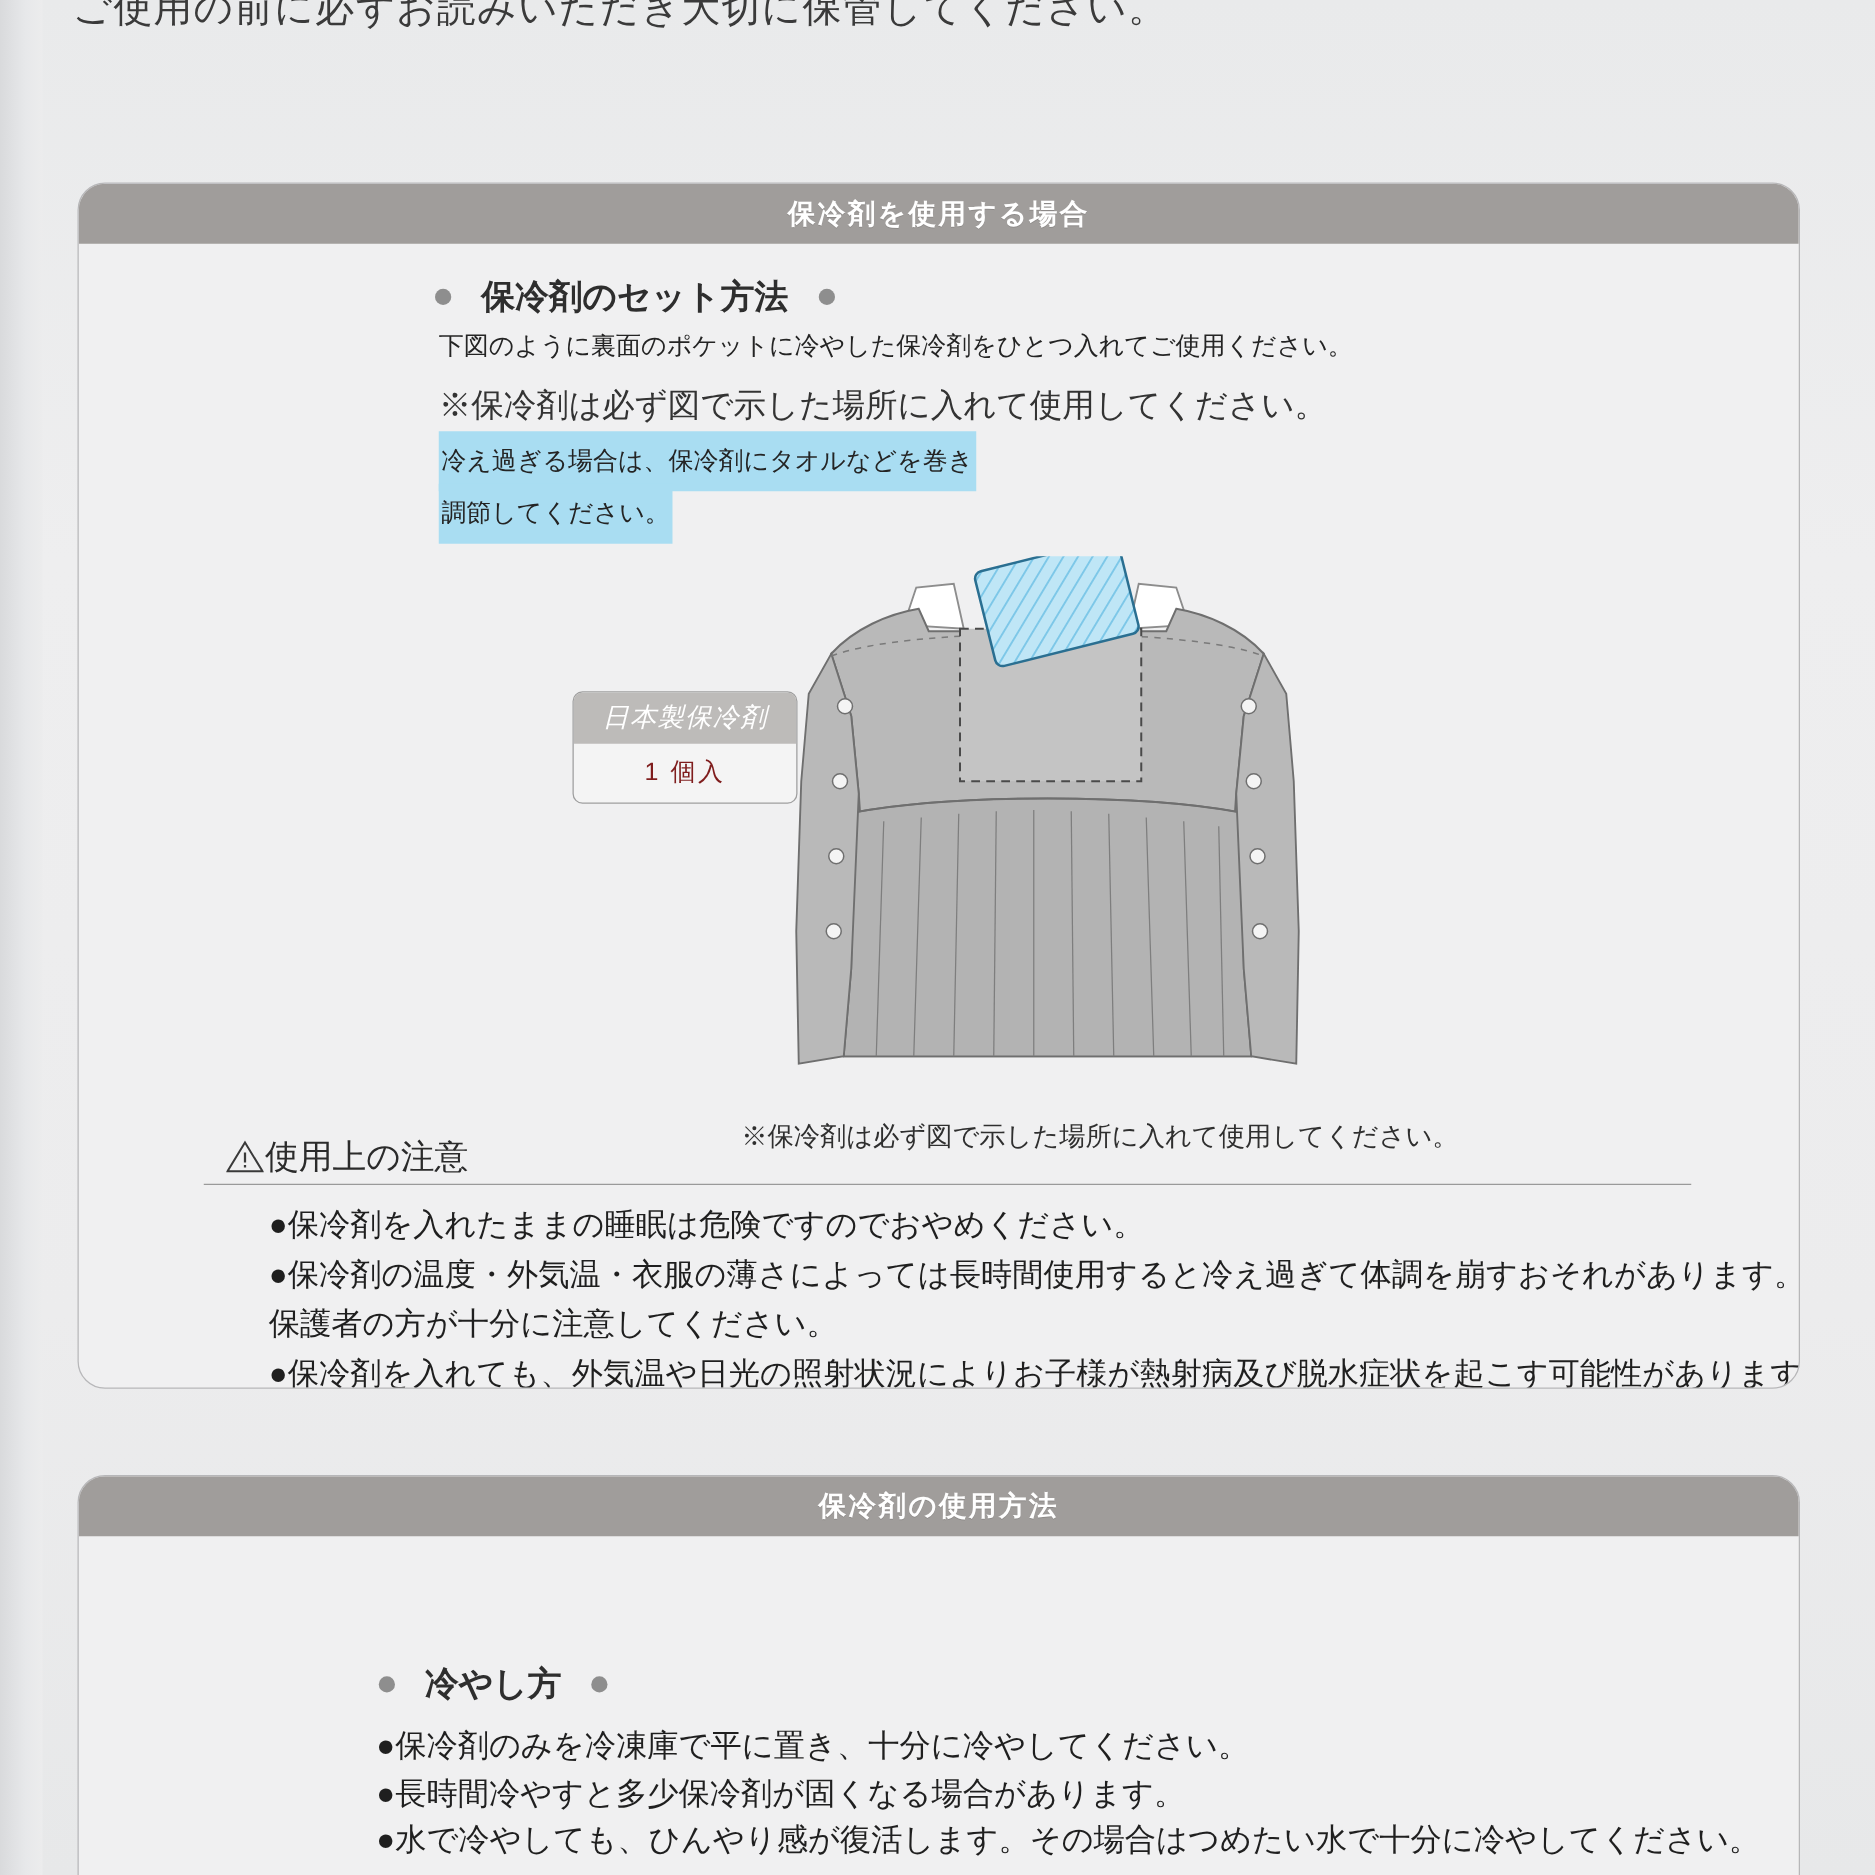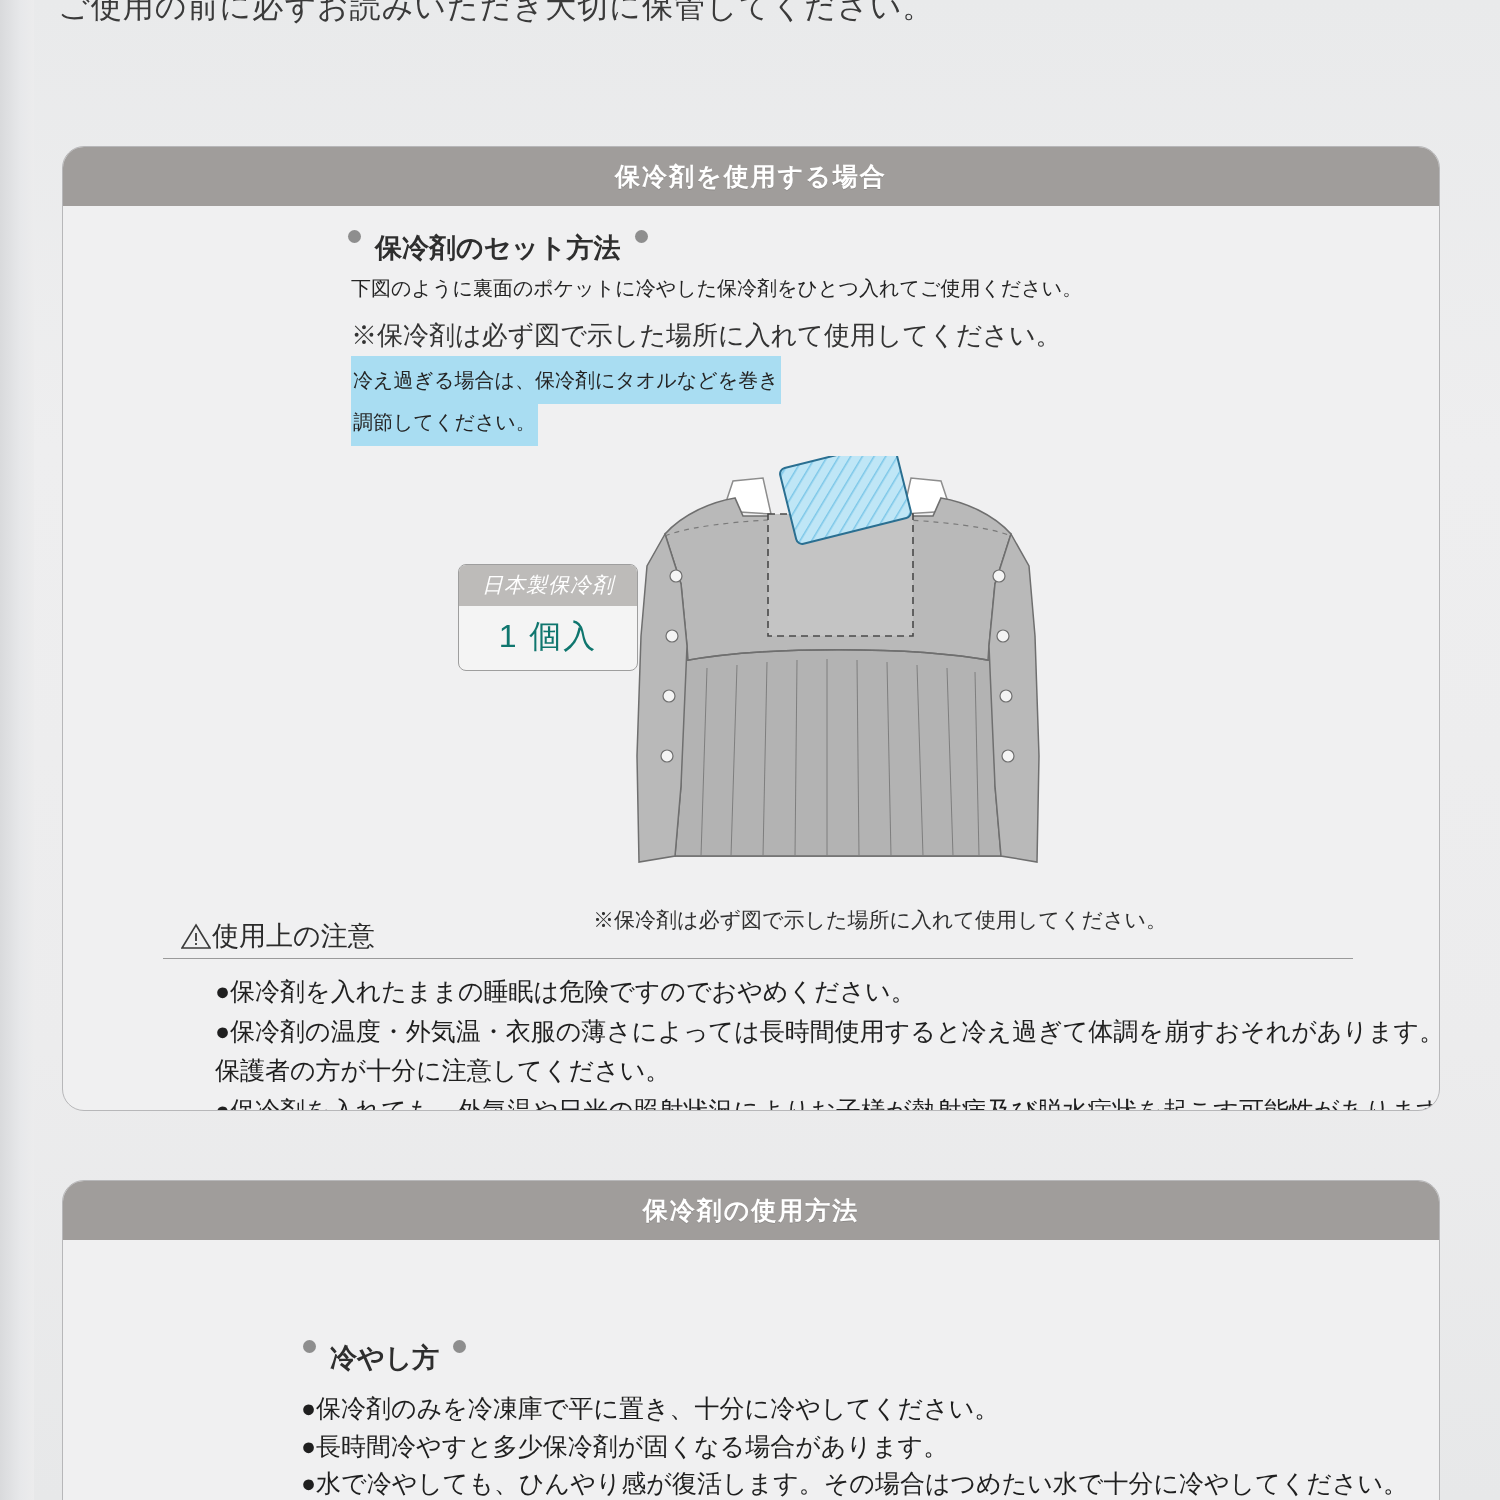--- a/index.html
+++ b/index.html
@@ -44,24 +44,24 @@
   
   .panel {
     position: absolute;
     border: 1px solid #b7b7b9;
     border-radius: 22px;
     background: #f0f0f1;
     box-sizing: border-box;
     overflow: hidden;
   }
   .panel-header {
-    height: 59px;
+    height: 48px;
     background: #a09d9b;
     color: #ffffff;
-    font-size: 25px;
+    font-size: 22px;
     font-weight: bold;
     letter-spacing: 2px;
     display: flex;
     align-items: center;
     justify-content: center;
     text-shadow: 0 1px 0 rgba(0,0,0,.12);
   }
 
   #panel-cooling {
     left: 62px;
@@ -78,21 +78,22 @@
 
   .panel-body {
     position: relative;
     padding: 0;
     height: calc(100% - 56px);
   }
 
   
   .dot-heading {
     display: flex;
-    gap: 14px;
+    align-items: center;
+    gap: 24px;
     font-size: 27px;
     color: #2e2e2e;
     font-weight: 600;
   }
   .dot {
     width: 13px;
     height: 13px;
     border-radius: 50%;
     background: #8e8e8e;
     display: inline-block;
@@ -134,24 +135,24 @@
   .pack-box .pb-top {
     background: #bdbbb9;
     color: #fff;
     font-size: 21px;
     text-align: center;
     padding: 6px 0 7px;
     letter-spacing: 1px;
     font-style: italic;
   }
   .pack-box .pb-bot {
-    font-size: 32px;
+    font-size: 20px;
     text-align: center;
     padding: 9px 0 11px;
-    color: #0f766e;
+    color: #7f1d1d;
     letter-spacing: 2px;
   }
 
   
   #illustration {
     position: absolute;
     left: 540px;
     top: 250px;
     width: 470px;
     height: 450px;

